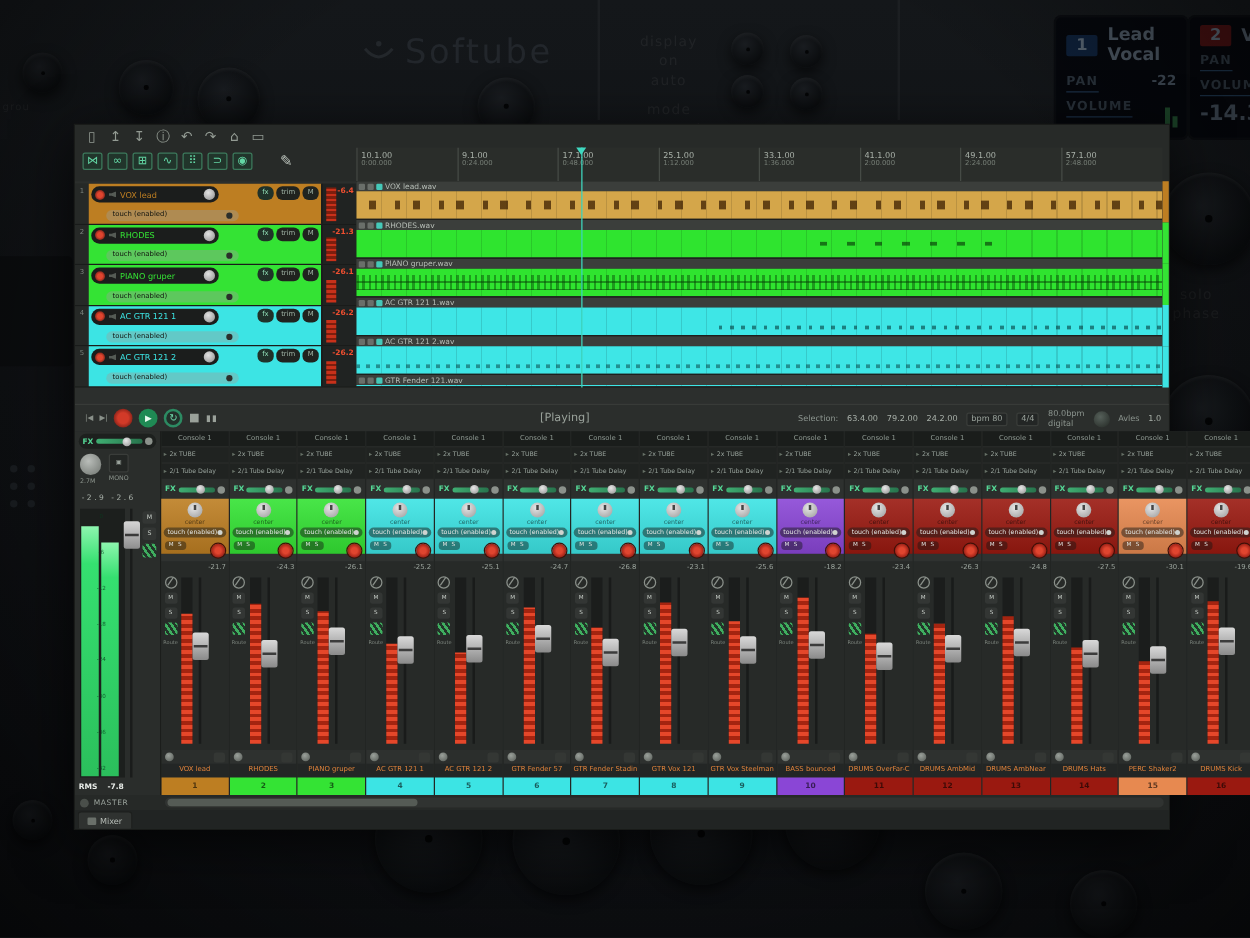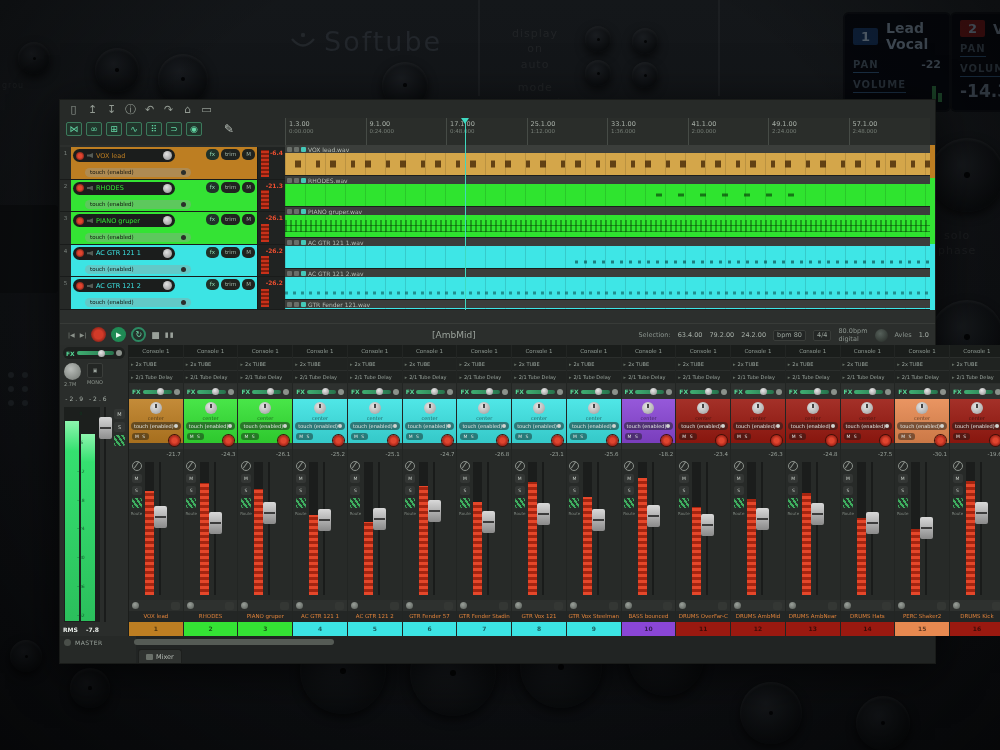--- a/index.html
+++ b/index.html
@@ -154,21 +154,21 @@
   .s-meter{position:absolute;left:16px;top:13px;bottom:5px;width:9px;background:#1b1d1c;display:flex;align-items:flex-end}
   .s-mfill{width:100%;background:linear-gradient(180deg,#ff6a38,#d33316 30%,#b02a12);box-shadow:inset 0 0 0 100px rgba(0,0,0,0);background-image:repeating-linear-gradient(0deg,#e5472a 0 3px,#a42410 3px 6px)}
   .s-rail{position:absolute;left:30px;top:13px;bottom:5px;width:2px;background:#191b1a}
   .s-handle{position:absolute;left:25px;width:13px;height:22px;border-radius:2px;background:linear-gradient(180deg,#d9d9d9,#8a8a8a);z-index:3}
   .s-handle::after{content:"";position:absolute;left:1px;right:1px;top:10px;height:2px;background:#3c3c3c}
   .s-icons{flex:0 0 11px;display:flex;align-items:center;justify-content:space-between;padding:0 3px;background:#24272 5}
   .s-trim{width:7px;height:7px;border-radius:50%;background:radial-gradient(circle at 40% 35%,#9aa09a,#565b56)}
   .s-io{width:9px;height:8px;background:#343734;border-radius:2px}
   .s-name{flex:0 0 11px;font-size:5.5px;color:#e0823a;line-height:11px;text-align:center;white-space:nowrap;overflow:hidden;background:#232625}
   .s-num{flex:0 0 14px;font-size:6px;color:rgba(0,0,0,.6);font-weight:bold;line-height:14px;text-align:center}
-  #mixbottom{flex:1;display:flex;flex-direction:row}
+  #mixbottom{flex:1;display:flex;flex-direction:column}
   #mixbottom .r1{height:12px;display:flex}
   .mb-master{width:68px;flex:0 0 68px;display:flex;align-items:center;gap:4px;padding-left:4px;box-sizing:border-box}
   .mb-circ{width:7px;height:7px;border-radius:50%;background:#4a4f4a}
   .mb-lab{font-size:6px;color:#9aa39c;letter-spacing:.5px}
   #hscroll-mix{flex:1;background:#303331;border-radius:4px;margin:2px 4px;position:relative}
   #hscroll-mix span{position:absolute;left:2px;top:1px;bottom:1px;width:200px;background:#555b55;border-radius:3px}
   #mixbottom .r2{flex:1;background:#212423;display:flex;align-items:flex-end}
   #mixertab{margin-left:2px;height:13px;background:#2f3230;border:1px solid #1d1f1d;border-bottom:none;border-radius:3px 3px 0 0;display:flex;align-items:center;gap:3px;padding:0 7px;font-size:6.5px;color:#b8beb8}
   #mixertab i{width:7px;height:6px;background:#6a706a;border-radius:1px}
 </style>
@@ -282,21 +282,21 @@
         <span class="tb-ic2">⠿</span>
         <span class="tb-ic2">⊃</span>
         <span class="tb-ic2">◉</span>
       </div>
     <span class="tb-pencil abs" style="left:150px;top:22px">✎</span>
   </div>
 
   <div id="ruler">
 
       <div class="rmark">
-        <span class="b">1.3.00</span>
+        <span class="b">10.1.00</span>
         <span class="t">0:00.000</span>
       </div>
 
       <div class="rmark">
         <span class="b">9.1.00</span>
         <span class="t">0:24.000</span>
       </div>
 
       <div class="rmark">
         <span class="b">17.1.00</span>
@@ -543,21 +543,21 @@
   <div id="transport">
     <div class="tp-btns">
       <span class="tp-sm">|◀</span>
       <span class="tp-sm">▶|</span>
       <span class="tp-circ tp-rec"></span>
       <span class="tp-circ tp-play">▶</span>
       <span class="tp-circ tp-loop">↻</span>
       <span class="tp-stop">■</span>
       <span class="tp-pause">▮▮</span>
     </div>
-    <span id="tp-status">[AmbMid]</span>
+    <span id="tp-status">[Playing]</span>
     <div class="tp-right">
       <span>Selection:</span>
       <span class="tp-val">63.4.00</span>
       <span class="tp-val">79.2.00</span>
       <span class="tp-val">24.2.00</span>
       <span class="tp-box"><span>bpm</span> <span>80</span></span>
       <span class="tp-box">4/4</span>
       <span style="text-align:left;line-height:1.3">
         <span>80.0bpm</span><br>
         <span>digital</span>

